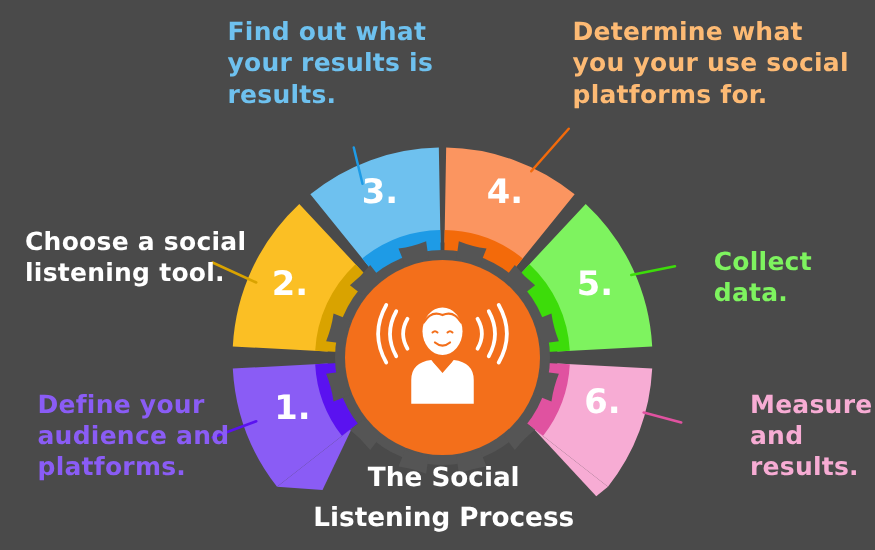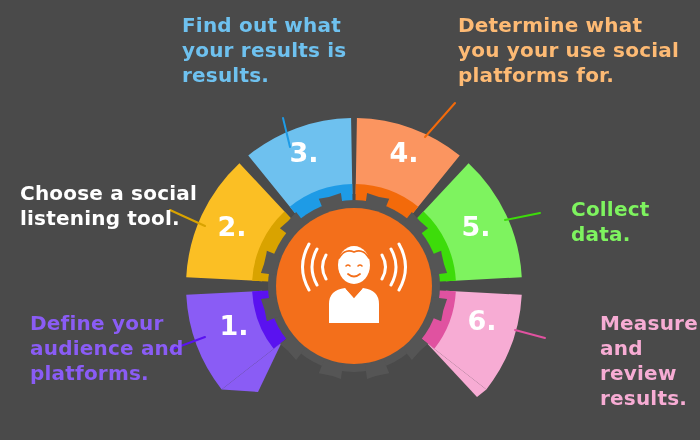--- a/index.html
+++ b/index.html
@@ -103,17 +103,20 @@
     <div>Determine what</div>
       <div>you your use social</div>
       <div>platforms for.</div>
   </div>
   <div class="label" style="left:571px; top:197px; color:#7ef35f;">
     <div>Collect</div>
       <div>data.</div>
   </div>
   <div class="label" style="left:559px; top:311px; color:#f7acd4;margin-left:41px;">
     <div>Measure and</div>
-      <div>review</div>
       <div>results.</div>
   </div>
 
+  <div class="title">
+    <div>The Social</div>
+    <div>Listening Process</div>
+  </div>
 </div>
 
 </body></html>

